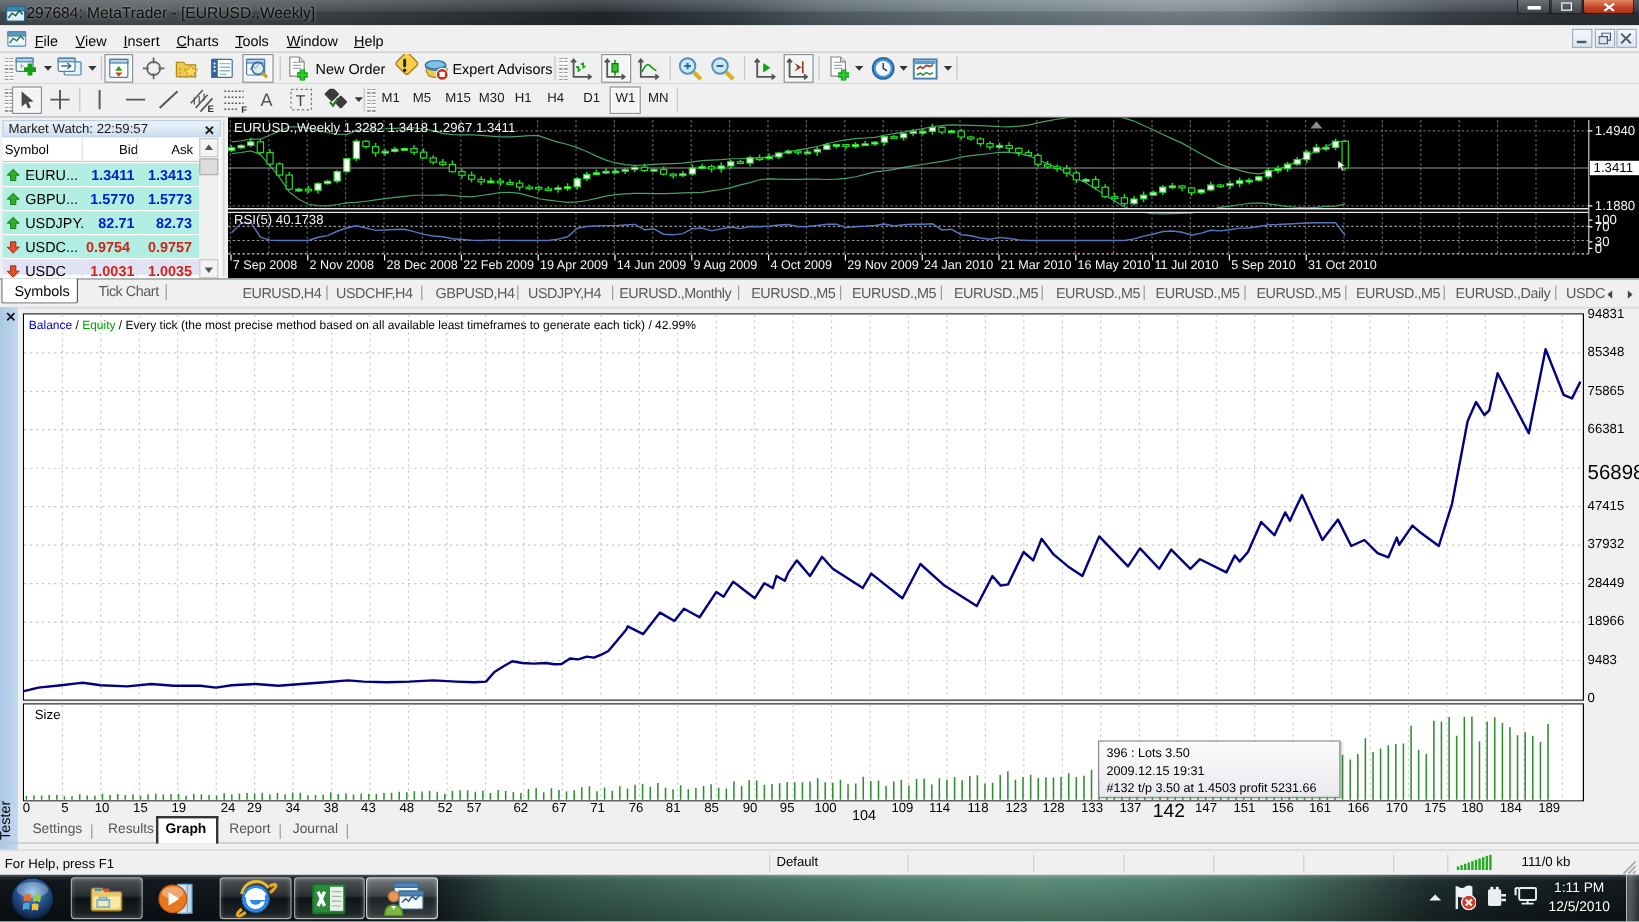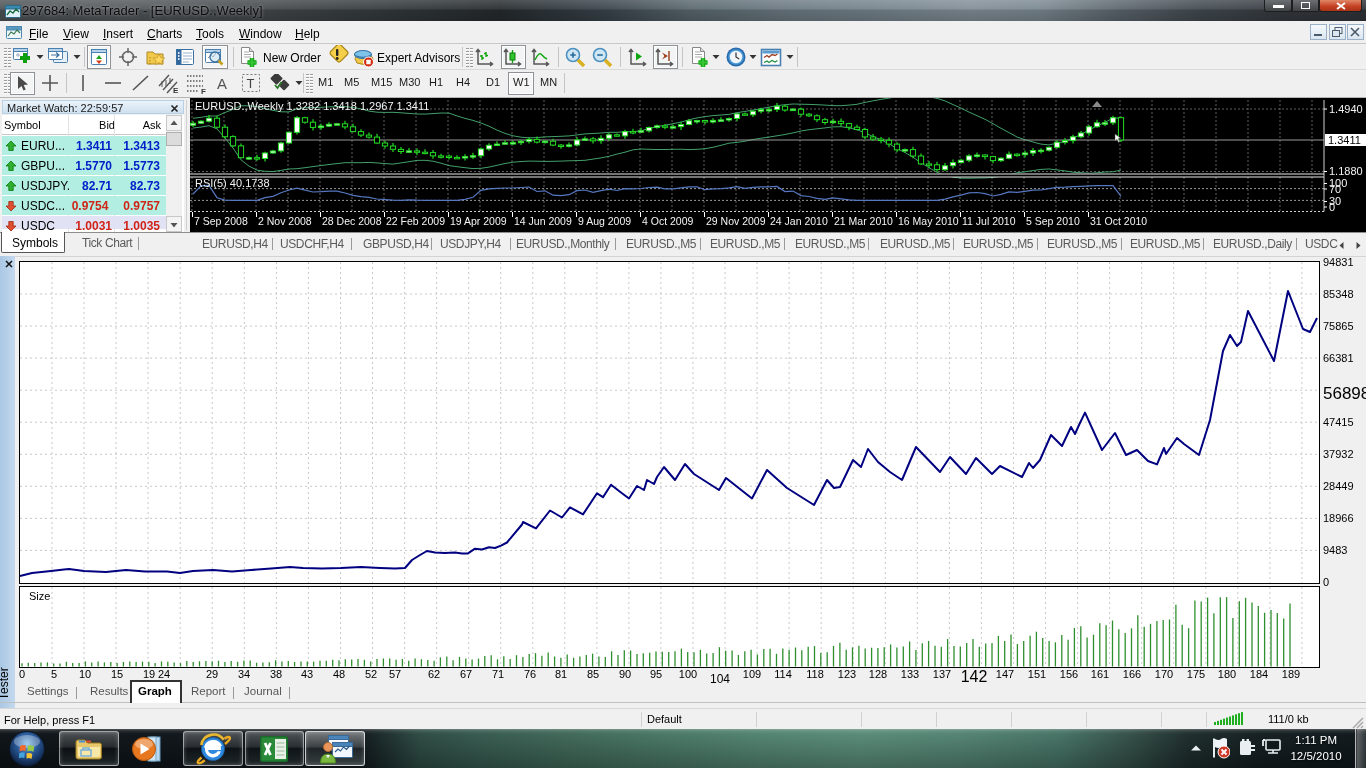--- a/index.html
+++ b/index.html
@@ -1029,27 +1029,28 @@
         <line x1="1220.3" y1="80.5" x2="1220.3" y2="15.3" stroke="#2e8f2e" stroke-width="1.3"></line>
         <line x1="1226.6" y1="80.5" x2="1226.6" y2="11.8" stroke="#2e8f2e" stroke-width="1.3"></line>
         <line x1="1233.0" y1="80.5" x2="1233.0" y2="16.5" stroke="#2e8f2e" stroke-width="1.3"></line>
         <line x1="1239.3" y1="80.5" x2="1239.3" y2="20.1" stroke="#2e8f2e" stroke-width="1.3"></line>
         <line x1="1245.6" y1="80.5" x2="1245.6" y2="26.7" stroke="#2e8f2e" stroke-width="1.3"></line>
         <line x1="1252.0" y1="80.5" x2="1252.0" y2="24.1" stroke="#2e8f2e" stroke-width="1.3"></line>
         <line x1="1258.3" y1="80.5" x2="1258.3" y2="27.1" stroke="#2e8f2e" stroke-width="1.3"></line>
         <line x1="1264.7" y1="80.5" x2="1264.7" y2="32.4" stroke="#2e8f2e" stroke-width="1.3"></line>
         <line x1="1271.0" y1="80.5" x2="1271.0" y2="17.4" stroke="#2e8f2e" stroke-width="1.3"></line>
       </svg>
+      <div class="ab" style="left:24px;top:10px;font-size:10px;color:#0000c8">Balance<span style="color:#000"> / </span><span style="color:#00a000">Equity</span><span style="color:#000"> / Every tick (the most precise method based on all available least timeframes to generate each tick) / 42.99%</span></div>
       <div class="ab" style="left:29px;top:334px;font-size:11px;color:#000">Size</div>
       <div style="position:absolute;left:8px;top:412px;width:28px;text-align:center;font-size:11px;color:#000">0</div>
       <div style="position:absolute;left:40px;top:412px;width:28px;text-align:center;font-size:11px;color:#000">5</div>
       <div style="position:absolute;left:71px;top:412px;width:28px;text-align:center;font-size:11px;color:#000">10</div>
       <div style="position:absolute;left:103px;top:412px;width:28px;text-align:center;font-size:11px;color:#000">15</div>
       <div style="position:absolute;left:135px;top:412px;width:28px;text-align:center;font-size:11px;color:#000">19</div>
-      <div style="position:absolute;left:150px;top:412px;width:28px;text-align:center;font-size:11px;color:#000">24</div>
+      <div style="position:absolute;left:176px;top:412px;width:28px;text-align:center;font-size:11px;color:#000">24</div>
       <div style="position:absolute;left:198px;top:412px;width:28px;text-align:center;font-size:11px;color:#000">29</div>
       <div style="position:absolute;left:230px;top:412px;width:28px;text-align:center;font-size:11px;color:#000">34</div>
       <div style="position:absolute;left:262px;top:412px;width:28px;text-align:center;font-size:11px;color:#000">38</div>
       <div style="position:absolute;left:293px;top:412px;width:28px;text-align:center;font-size:11px;color:#000">43</div>
       <div style="position:absolute;left:325px;top:412px;width:28px;text-align:center;font-size:11px;color:#000">48</div>
       <div style="position:absolute;left:357px;top:412px;width:28px;text-align:center;font-size:11px;color:#000">52</div>
       <div style="position:absolute;left:389px;top:412px;width:28px;text-align:left;font-size:11px;color:#000">57</div>
       <div style="position:absolute;left:420px;top:412px;width:28px;text-align:center;font-size:11px;color:#000">62</div>
       <div style="position:absolute;left:452px;top:412px;width:28px;text-align:center;font-size:11px;color:#000">67</div>
       <div style="position:absolute;left:484px;top:412px;width:28px;text-align:center;font-size:11px;color:#000">71</div>
@@ -1071,20 +1072,21 @@
       <div style="position:absolute;left:991px;top:412px;width:28px;text-align:center;font-size:11px;color:#000">147</div>
       <div style="position:absolute;left:1023px;top:412px;width:28px;text-align:center;font-size:11px;color:#000">151</div>
       <div style="position:absolute;left:1055px;top:412px;width:28px;text-align:center;font-size:11px;color:#000">156</div>
       <div style="position:absolute;left:1086px;top:412px;width:28px;text-align:center;font-size:11px;color:#000">161</div>
       <div style="position:absolute;left:1118px;top:412px;width:28px;text-align:center;font-size:11px;color:#000">166</div>
       <div style="position:absolute;left:1150px;top:412px;width:28px;text-align:center;font-size:11px;color:#000">170</div>
       <div style="position:absolute;left:1182px;top:412px;width:28px;text-align:center;font-size:11px;color:#000">175</div>
       <div style="position:absolute;left:1213px;top:412px;width:28px;text-align:center;font-size:11px;color:#000">180</div>
       <div style="position:absolute;left:1245px;top:412px;width:28px;text-align:center;font-size:11px;color:#000">184</div>
       <div style="position:absolute;left:1277px;top:412px;width:28px;text-align:center;font-size:11px;color:#000">189</div>
+      <div class="ab" style="left:915px;top:361px;width:202px;height:48px;background:linear-gradient(#fcfcfd,#e9e9ee);border:1px solid #8c8c96;box-shadow:1px 1px 2px rgba(0,0,0,0.25);font-size:10.5px;color:#000;padding:3px 0 0 6px;line-height:14.6px">396 : Lots 3.50<br>2009.12.15 19:31<br>#132 t/p 3.50 at 1.4503 profit 5231.66</div>
       <div class="ab" style="left:0;top:446px;width:1366px;height:1px;background:#c0c0c0"></div>
       <div class="ab" style="left:130px;top:424px;width:52px;height:23px;background:#fff;border:2px solid #333;border-bottom:none"></div>
       <div class="ab" style="left:27px;top:429px;font-size:11.5px;color:#555;font-weight:normal">Settings</div>
       <div class="ab" style="left:90px;top:429px;font-size:11.5px;color:#555;font-weight:normal">Results</div>
       <div class="ab" style="left:138px;top:429px;font-size:11.5px;color:#000;font-weight:bold">Graph</div>
       <div class="ab" style="left:191px;top:429px;font-size:11.5px;color:#555;font-weight:normal">Report</div>
       <div class="ab" style="left:244px;top:429px;font-size:11.5px;color:#555;font-weight:normal">Journal</div>
       <div class="ab" style="left:76px;top:431px;width:1px;height:12px;background:#999"></div>
       <div class="ab" style="left:233px;top:431px;width:1px;height:12px;background:#999"></div>
       <div class="ab" style="left:289px;top:431px;width:1px;height:12px;background:#999"></div>

